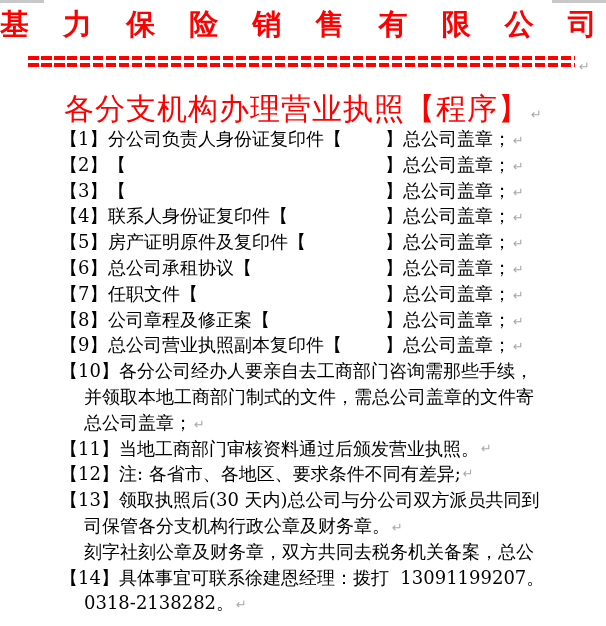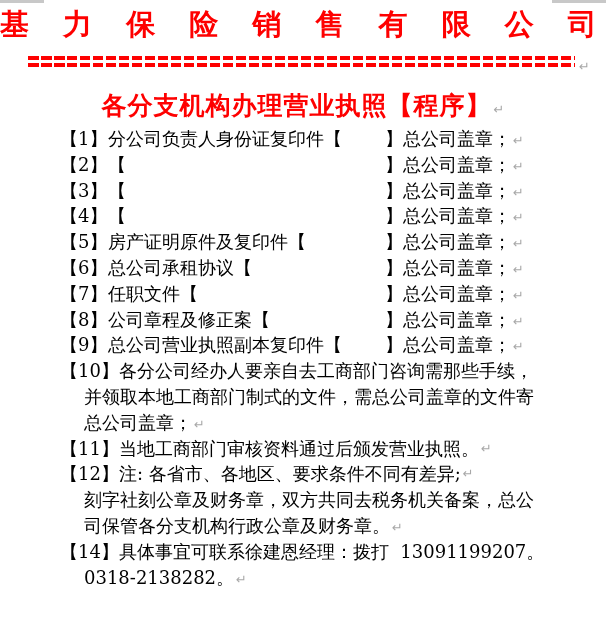--- a/index.html
+++ b/index.html
@@ -13,21 +13,21 @@
   .title-row{position:absolute;top:5px;left:0;width:100%;text-align:right;white-space:nowrap;}
   .title{font-size:29px;font-weight:bold;color:var(--accent_red,#fe0000);letter-spacing:12px;}
   .pmark{color:var(--mark_gray,#a8a8a8);font-size:13px;letter-spacing:0;
          font-family:"DejaVu Sans","Liberation Sans",sans-serif;margin-left:2px;}
   .sep{position:absolute;top:56px;left:28px;width:547px;}
   .sepbar{height:4px;background:repeating-linear-gradient(90deg,
           var(--accent_red,#fe0000) 0 10.5px,#fff 10.5px 13px);}
   .sepbar + .sepbar{margin-top:2.5px;}
   .sep .pmark{position:absolute;right:-15px;top:3px;}
   .heading-row{position:absolute;top:89px;left:0;width:100%;text-align:center;white-space:nowrap;}
-  .heading{font-size:25px;font-weight:bold;color:var(--accent_red,#fe0000);letter-spacing:1px;}
+  .heading{font-size:30px;font-weight:normal;color:var(--accent_red,#fe0000);letter-spacing:1px;}
   .list{position:absolute;top:126px;left:0;width:606px;}
   .line{height:25.8px;line-height:25.8px;font-size:18px;white-space:pre;}
   .line.a{display:flex;align-items:baseline;padding-left:60px;width:524px;box-sizing:border-box;}
   .line.b{display:flex;align-items:flex-end;padding-left:60px;}
   .line.c{padding-left:84px;}
   .num{display:inline-block;min-width:48px;}
   .spacer{flex:1 1 auto;min-width:8px;}
 </style>
 </head>
 <body>
@@ -55,21 +55,21 @@
 
     <div class="line a">
       <span class="num">【2】</span><span class="br">【</span><span class="spacer"></span><span class="br">】</span><span class="stamp">总公司盖章；</span><span class="pmark">↵</span>
     </div>
 
     <div class="line a">
       <span class="num">【3】</span><span class="br">【</span><span class="spacer"></span><span class="br">】</span><span class="stamp">总公司盖章；</span><span class="pmark">↵</span>
     </div>
 
     <div class="line a">
-      <span class="num">【4】</span><span class="br">【</span><span class="spacer"></span><span class="br">】</span><span class="stamp">总公司盖章；</span><span class="pmark">↵</span>
+      <span class="num">【4】</span><span class="txt">联系人身份证复印件</span><span class="br">【</span><span class="spacer"></span><span class="br">】</span><span class="stamp">总公司盖章；</span><span class="pmark">↵</span>
     </div>
 
     <div class="line a">
       <span class="num">【5】</span><span class="txt">房产证明原件及复印件</span><span class="br">【</span><span class="spacer"></span><span class="br">】</span><span class="stamp">总公司盖章；</span><span class="pmark">↵</span>
     </div>
 
     <div class="line a">
       <span class="num">【6】</span><span class="txt">总公司承租协议</span><span class="br">【</span><span class="spacer"></span><span class="br">】</span><span class="stamp">总公司盖章；</span><span class="pmark">↵</span>
     </div>
 
@@ -94,24 +94,27 @@
     <div class="line c"><span class="txt">总公司盖章；</span><span class="pmark">↵</span></div>
 
     <div class="line b">
       <span class="num">【11】</span><span class="txt">当地工商部门审核资料通过后颁发营业执照。</span><span class="pmark">↵</span>
     </div>
 
     <div class="line b">
       <span class="num">【12】</span><span class="txt">注: 各省市、各地区、要求条件不同有差异;</span><span class="pmark">↵</span>
     </div>
 
+    <div class="line b">
+      <span class="num">【13】</span><span class="txt">领取执照后(30 天内)总公司与分公司双方派员共同到</span>
+    </div>
+
+    <div class="line c"><span class="txt">司保管各分支机构行政公章及财务章。</span><span class="pmark">↵</span></div>
 
     <div class="line c"><span class="txt">刻字社刻公章及财务章，双方共同去税务机关备案，总公</span></div>
-
-    <div class="line c"><span class="txt">司保管各分支机构行政公章及财务章。</span><span class="pmark">↵</span></div>
 
     <div class="line b">
       <span class="num">【14】</span><span class="txt">具体事宜可联系徐建恩经理：拨打  13091199207。</span>
     </div>
 
     <div class="line c"><span class="txt">0318-2138282。</span><span class="pmark">↵</span></div>
 
   </div>
 </div>
 

